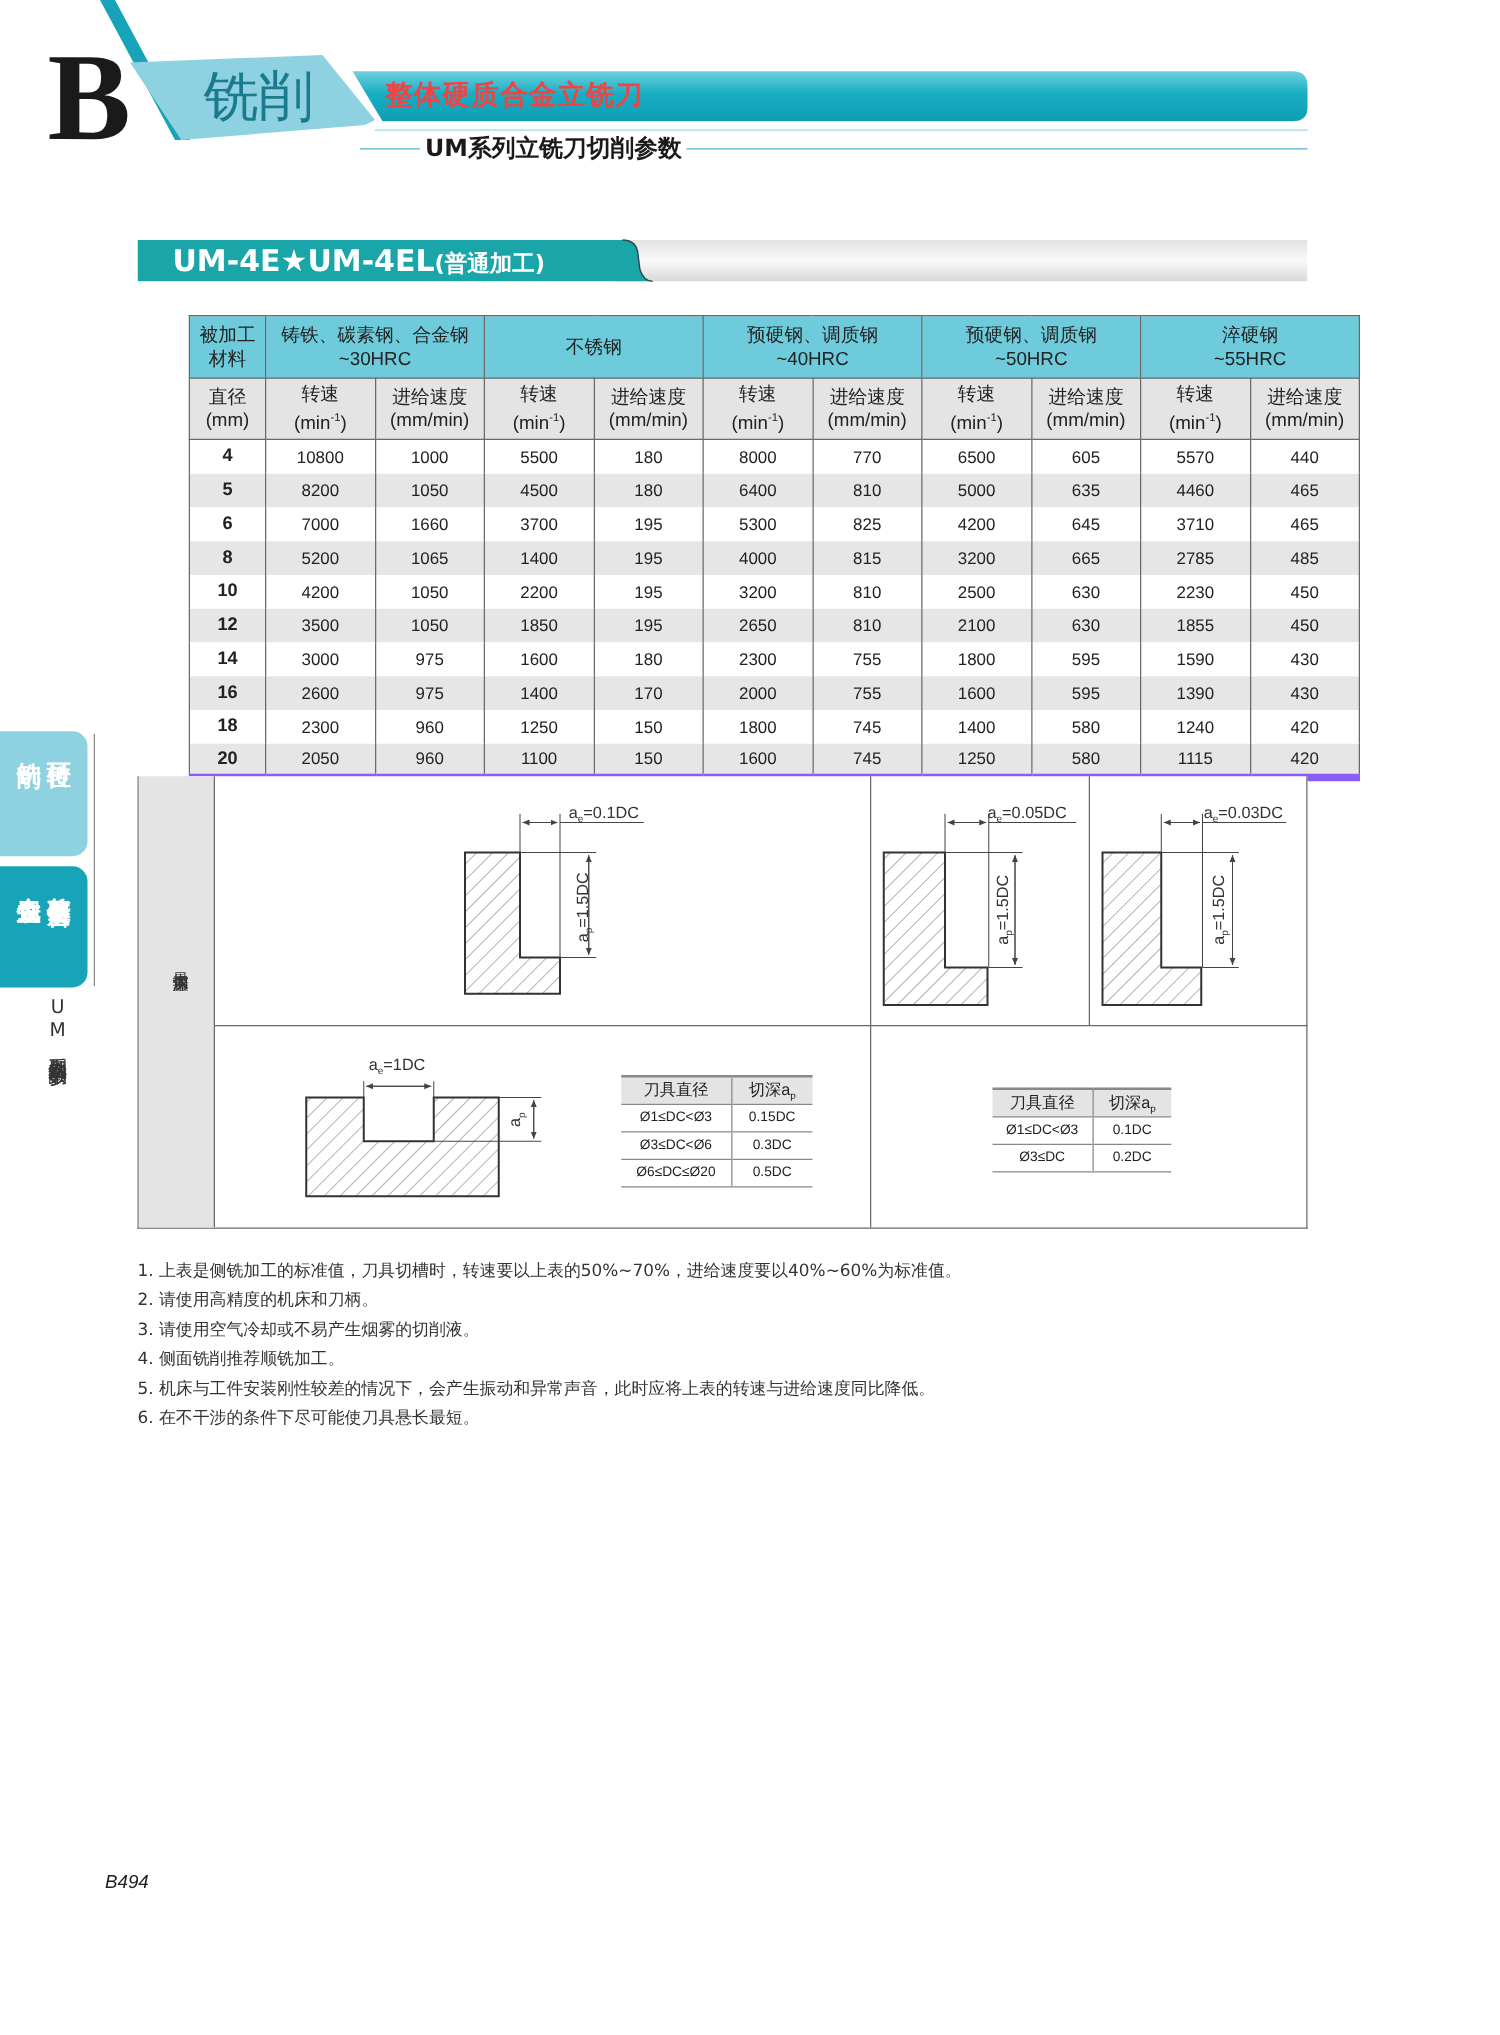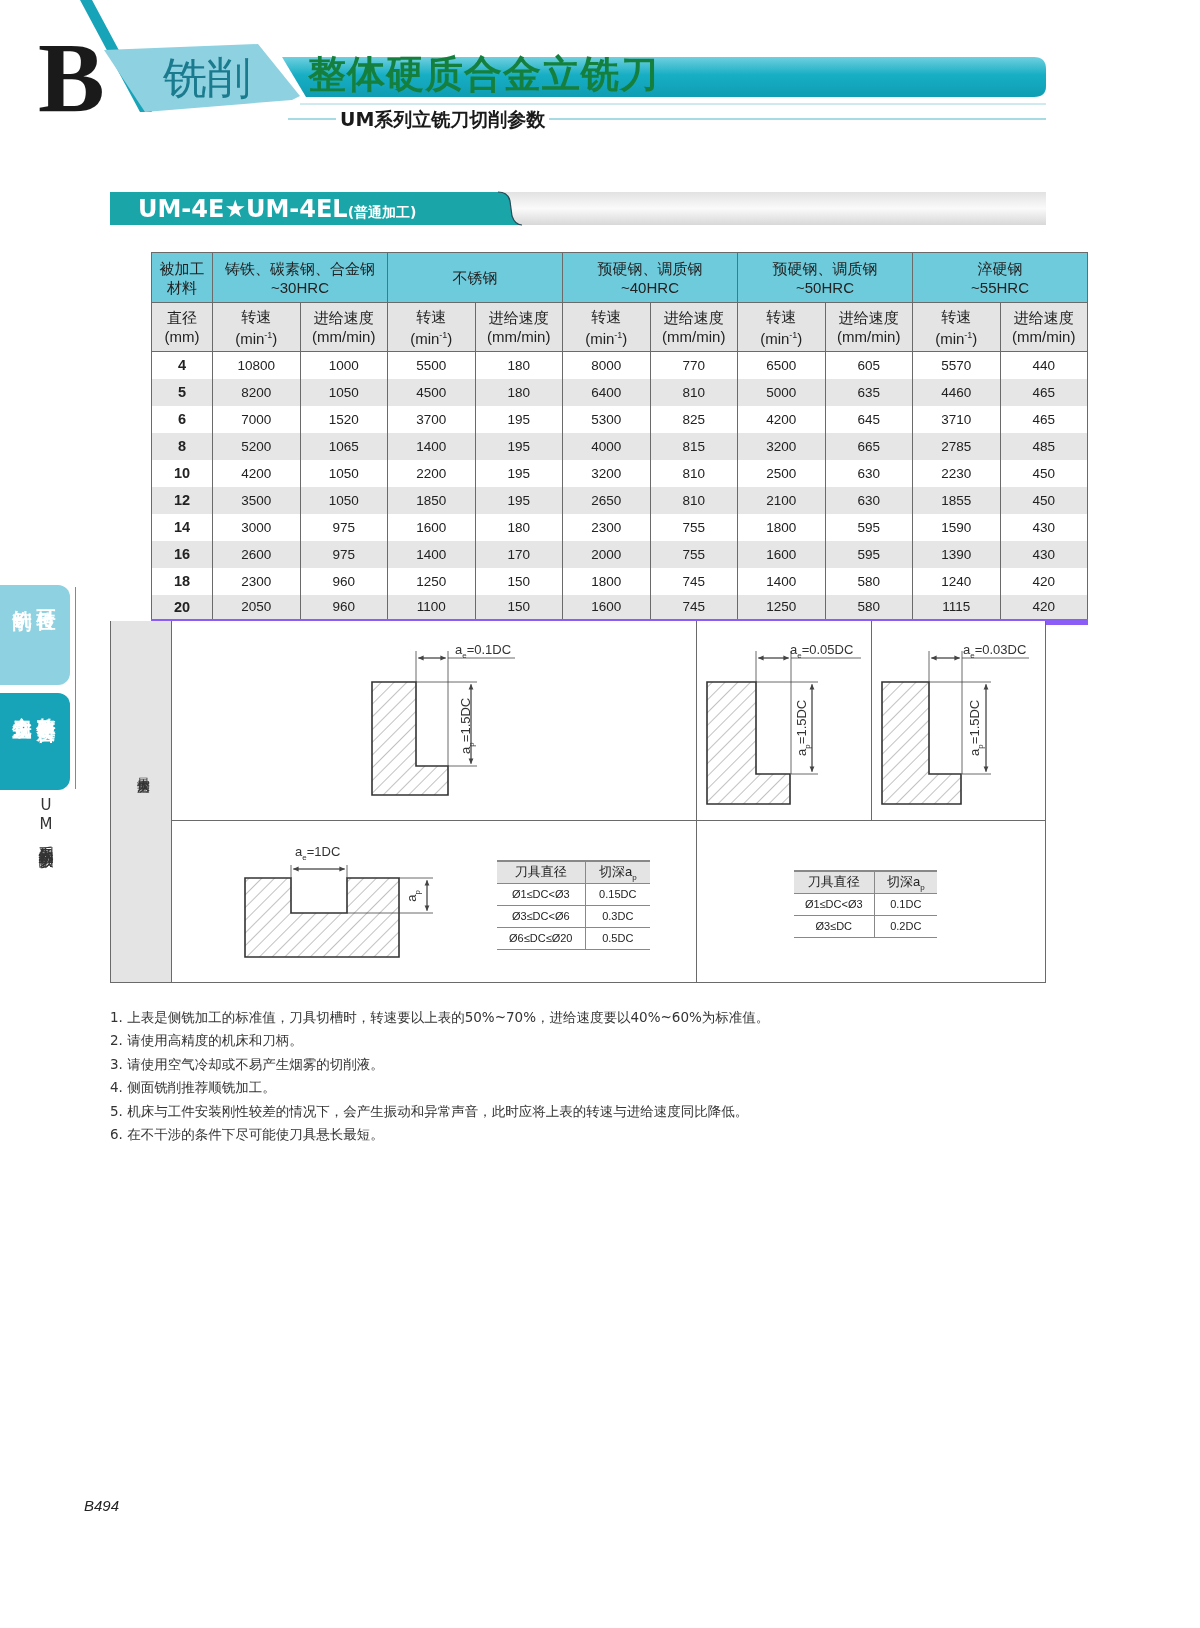--- a/index.html
+++ b/index.html
@@ -3,27 +3,27 @@
 <meta charset="utf-8">
 <style>
   * { box-sizing: border-box; margin: 0; padding: 0; }
   html, body { width: 1200px; height: 1628px; background: #ffffff; overflow: hidden; }
   body { position: relative; font-family: "DejaVu Sans", "Liberation Sans", sans-serif; color: #222; }
 
   
   .hdr-stripe { position: absolute; left: 0; top: 0; width: 1200px; height: 140px; }
   .big-letter { position: absolute; left: 38px; top: 28px; font-family: "Liberation Serif", "DejaVu Serif", serif; font-weight: bold; font-size: 100px; line-height: 100px; color: #1a1a1a; }
   .section-label { position: absolute; left: 163px; top: 50px; font-size: 44px; line-height: 56px; color: #1a7a8e; }
-  .title-bar-text { position: absolute; left: 308px; top: 57px; font-size: 38px; font-weight: bold; color: #15803d; letter-spacing: 1px; line-height: 40px; font-family: Liberation Mono, monospace; }
+  .title-bar-text { position: absolute; left: 308px; top: 57px; font-size: 22px; font-weight: bold; color: #ef4444; letter-spacing: 1px; line-height: 40px; }
   .subtitle { position: absolute; left: 336px; top: 106px; font-size: 19px; font-weight: bold; color: #1a1a1a; line-height: 26px; background: #fff; padding: 0 4px; }
 
   
   .model-bar { position: absolute; left: 110px; top: 191px; width: 936px; height: 35px; }
   .model-text { position: absolute; left: 138px; top: 194px; color: #ffffff; font-weight: bold; font-size: 24px; line-height: 30px; white-space: nowrap; }
-  .model-text .small { font-size: 14px; }
+  .model-text .small { font-size: 18px; }
 
   
   .side-tab { position: absolute; left: 0; width: 70px; border-radius: 0 12px 12px 0; color: #fff; font-weight: bold; font-size: 19px; line-height: 20px; display: flex; flex-direction: row-reverse; justify-content: center; gap: 4px; padding-top: 10px; }
   .side-tab .col { writing-mode: vertical-rl; text-orientation: upright; letter-spacing: 1px; }
   .tab-indexable { top: 585px; height: 100px; background: #8ed1e0; }
   .tab-solid { top: 693px; height: 97px; background: #17a3b8; }
   .tab-line { position: absolute; left: 75px; top: 587px; width: 1px; height: 202px; background: #888; }
   .side-caption { position: absolute; left: 36px; top: 796px; writing-mode: vertical-rl; text-orientation: upright; font-size: 15px; letter-spacing: 1px; color: #333; }
 
   
@@ -171,21 +171,21 @@
         <td>6400</td>
         <td>810</td>
         <td>5000</td>
         <td>635</td>
         <td>4460</td>
         <td>465</td>
       </tr>
       <tr>
         <td class="dia">6</td>
         <td>7000</td>
-        <td>1520</td>
+        <td>1660</td>
         <td>3700</td>
         <td>195</td>
         <td>5300</td>
         <td>825</td>
         <td>4200</td>
         <td>645</td>
         <td>3710</td>
         <td>465</td>
       </tr>
       <tr>

